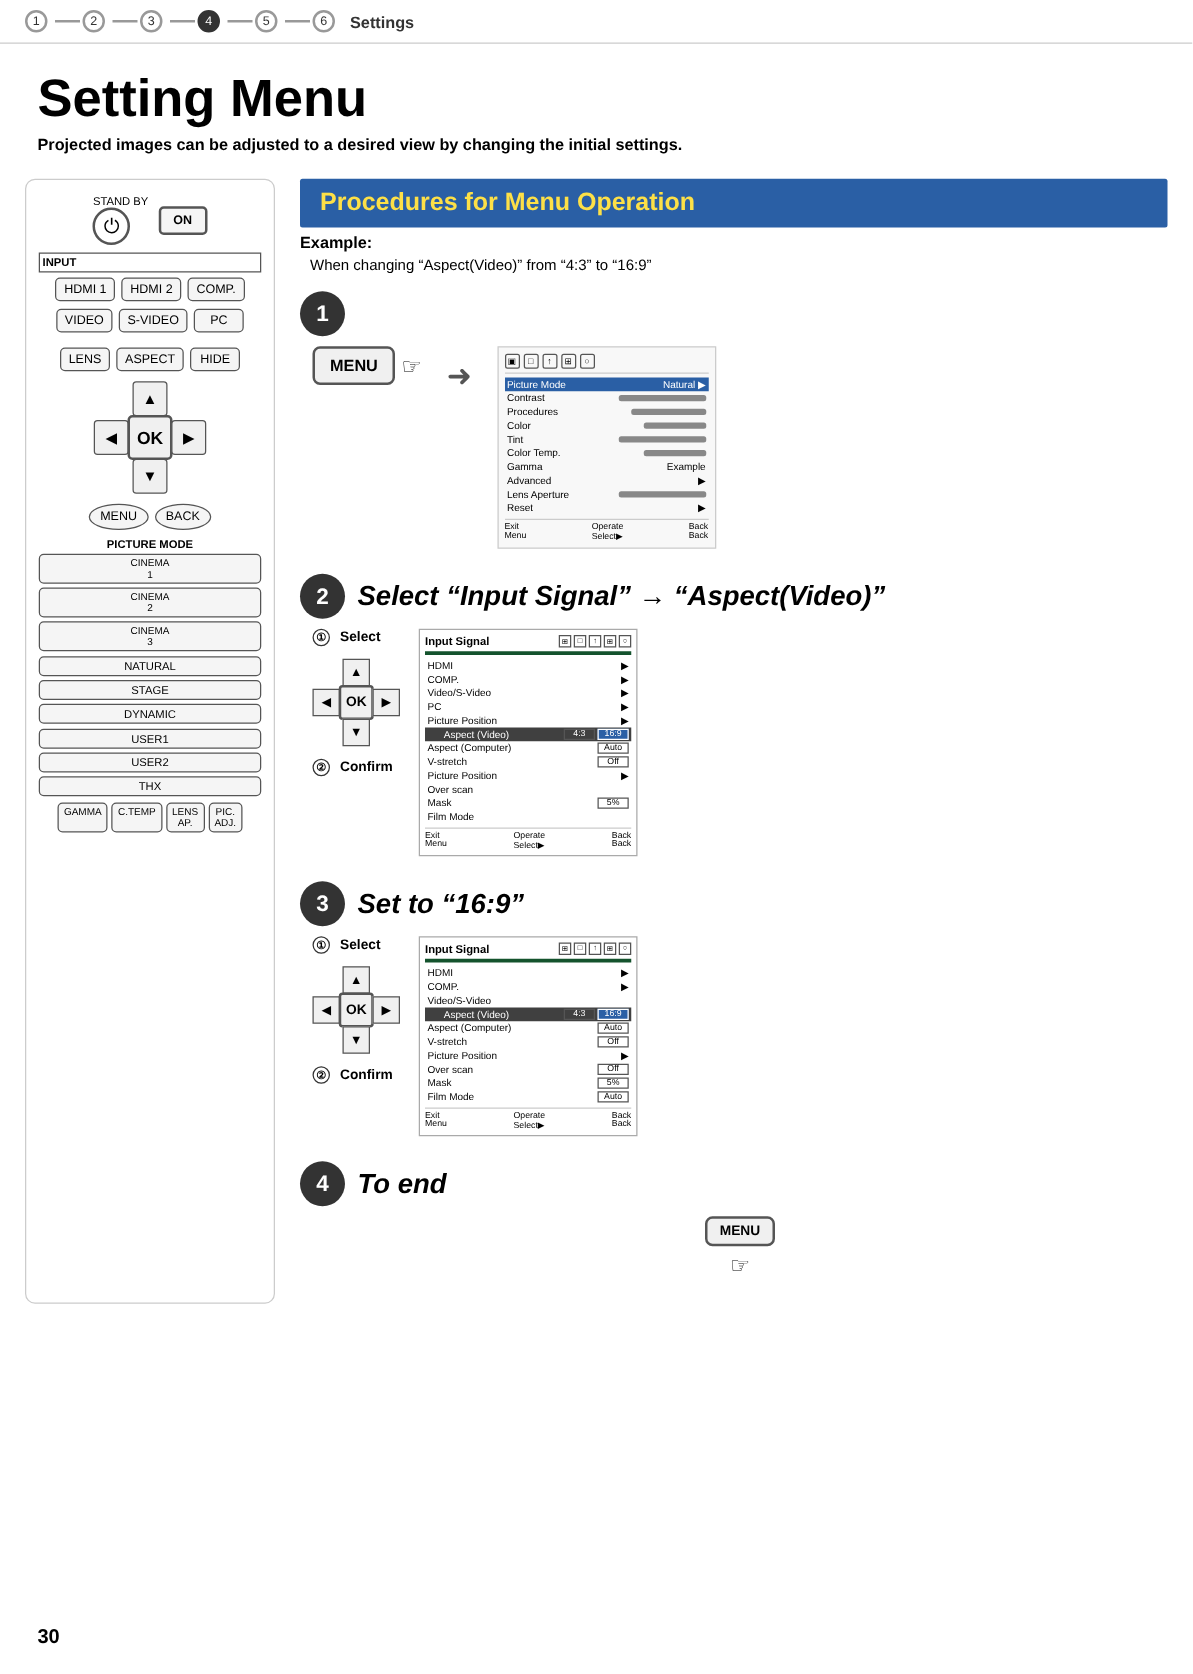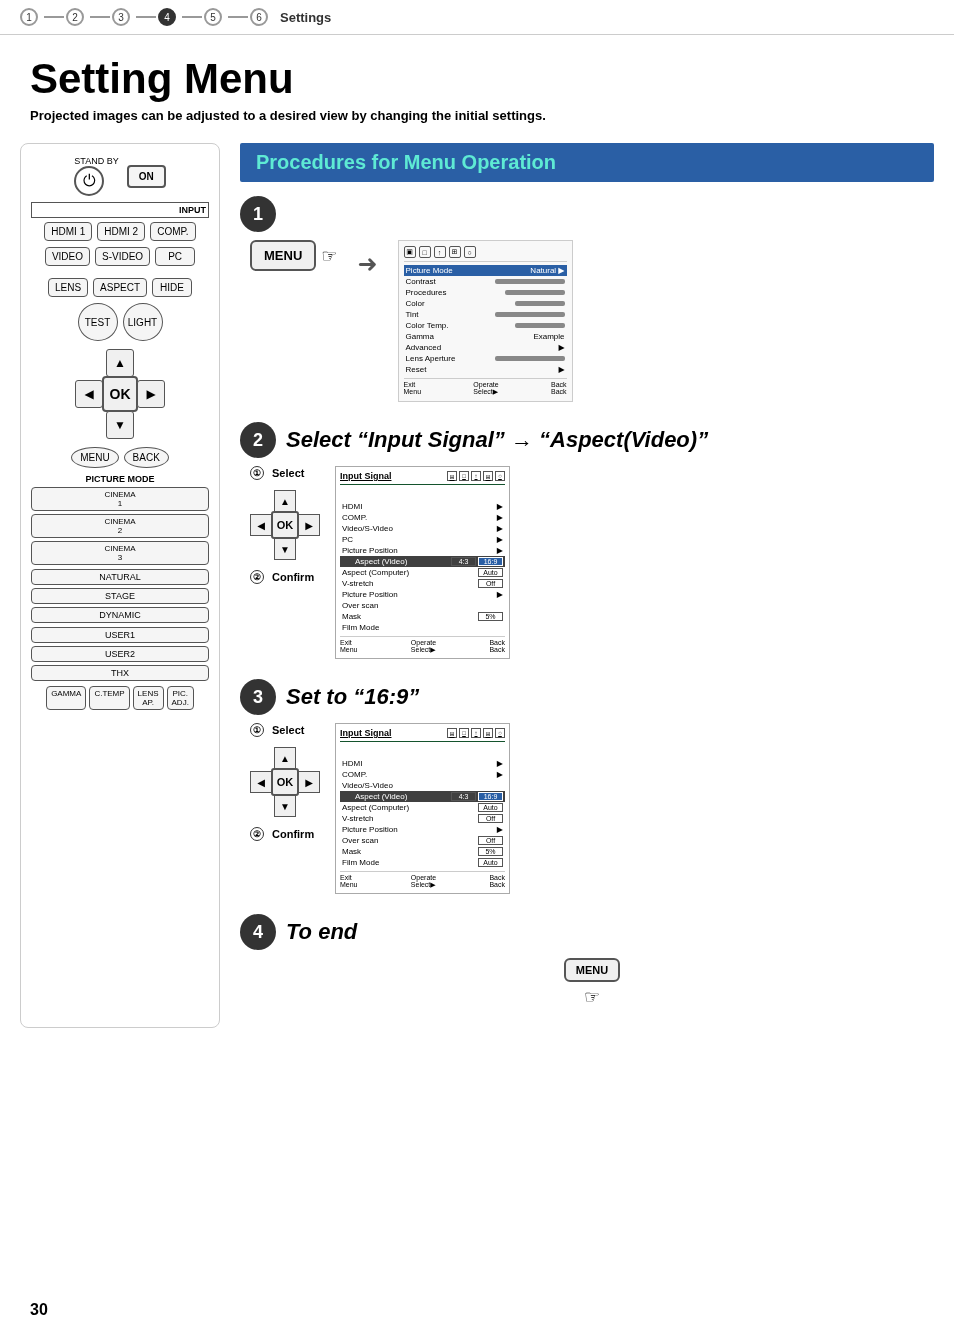--- a/index.html
+++ b/index.html
@@ -109,21 +109,21 @@
       border: 2px solid #555;
       border-radius: 4px;
       padding: 4px 10px;
       font-size: 10px;
       font-weight: bold;
       background: #f5f5f5;
     }
     .section-label {
       font-size: 9px;
       font-weight: bold;
-      text-align: right;
+      text-align: left;
       border: 1px solid #555;
       padding: 2px;
       margin: 4px 0;
     }
     .power-icon {
       font-size: 16px;
       border: 2px solid #555;
       border-radius: 50%;
       width: 30px;
       height: 30px;
@@ -206,26 +206,26 @@
     }
 
     
     .instruction-panel {
       flex: 1;
     }
 
     
     .procedures-header {
       background: #2a5fa5;
-      color: #5eead4;
+      color: #fde047;
       font-size: 20px;
       font-weight: bold;
       padding: 8px 16px;
       border-radius: 2px;
-      margin-bottom: 14px;
+      margin-bottom: 4px;
     }
 
     .example-text {
       font-size: 13px;
       margin-bottom: 4px;
       font-weight: bold;
     }
     .example-sub {
       font-size: 12px;
       margin-bottom: 14px;
@@ -369,25 +369,24 @@
     .input-signal-menu {
       border: 1px solid #aaa;
       background: #fff;
       width: 175px;
       font-size: 8px;
       padding: 4px;
     }
     .is-top-bar {
       display: flex;
       gap: 2px;
-      border-bottom: 1px solid #14532d;
+      border-bottom: 3px solid #14532d;
       padding-bottom: 3px;
-      margin-bottom: 16px;
-      align-items: center;
-      text-decoration: underline;
+      margin-bottom: 3px;
+      align-items: center;
     }
     .is-row {
       display: flex;
       justify-content: space-between;
       padding: 1px 2px;
       font-size: 8px;
     }
     .is-row.hl {
       background: #404040;
       color: #fff;
@@ -508,24 +507,20 @@
     </div>
 
     <div style="height:6px;"></div>
 
     <div class="remote-row">
       <div class="remote-btn">LENS</div>
       <div class="remote-btn">ASPECT</div>
       <div class="remote-btn">HIDE</div>
     </div>
 
-    <div class="remote-row">
-      <div class="remote-btn" style="border-radius:50%;width:38px;height:38px;display:flex;align-items:center;justify-content:center;">TEST</div>
-      <div class="remote-btn" style="border-radius:50%;width:38px;height:38px;display:flex;align-items:center;justify-content:center;">LIGHT</div>
-    </div>
 
     <div class="dpad-container">
       <div class="dpad-btn dpad-up">▲</div>
       <div class="dpad-btn dpad-left">◀</div>
       <div class="dpad-ok">OK</div>
       <div class="dpad-btn dpad-right">▶</div>
       <div class="dpad-btn dpad-down">▼</div>
     </div>
 
     <div class="remote-row">
@@ -563,20 +558,22 @@
 AP.</div>
       <div class="bottom-small-btn" style="font-size:8px;text-align:center;white-space:pre;">PIC.
 ADJ.</div>
     </div>
   </div>
 
   <div class="instruction-panel">
 
     <div class="procedures-header">Procedures for Menu Operation</div>
 
+    <p class="example-text">Example:</p>
+    <p class="example-sub">When changing “Aspect(Video)” from “4:3” to “16:9”</p>
 
     <div class="step-section">
       <div class="step-header">
         <div class="step-circle">1</div>
       </div>
       <div class="step-content">
         <div class="menu-button-illus">
           <div style="display:flex;align-items:center;gap:5px;">
             <div class="menu-btn-box">MENU</div>
             <span class="cursor-hand">☞</span>

